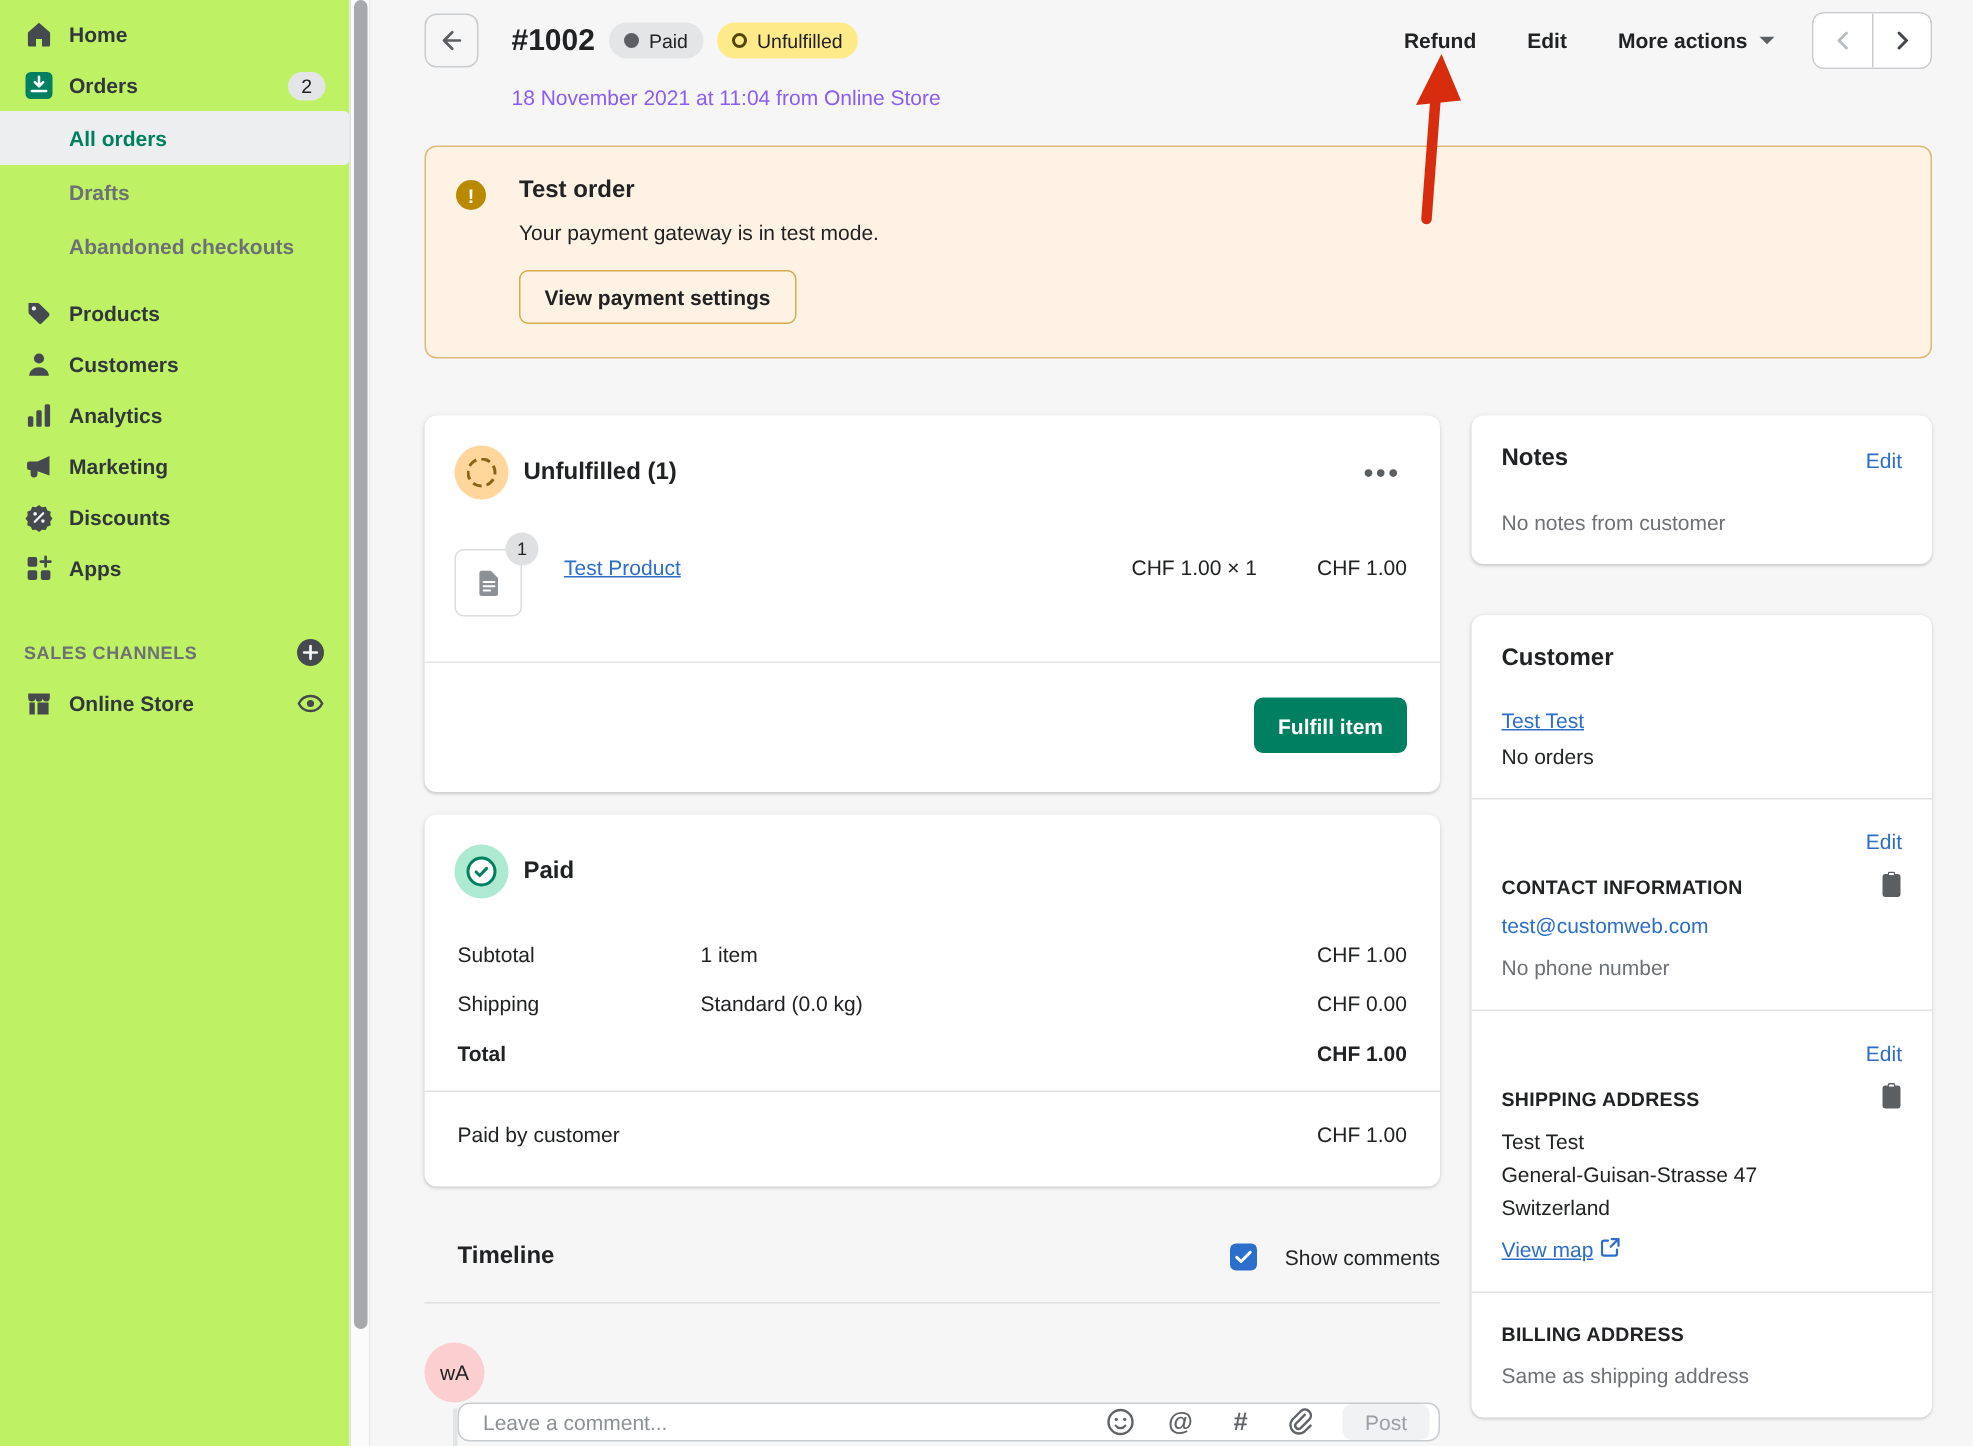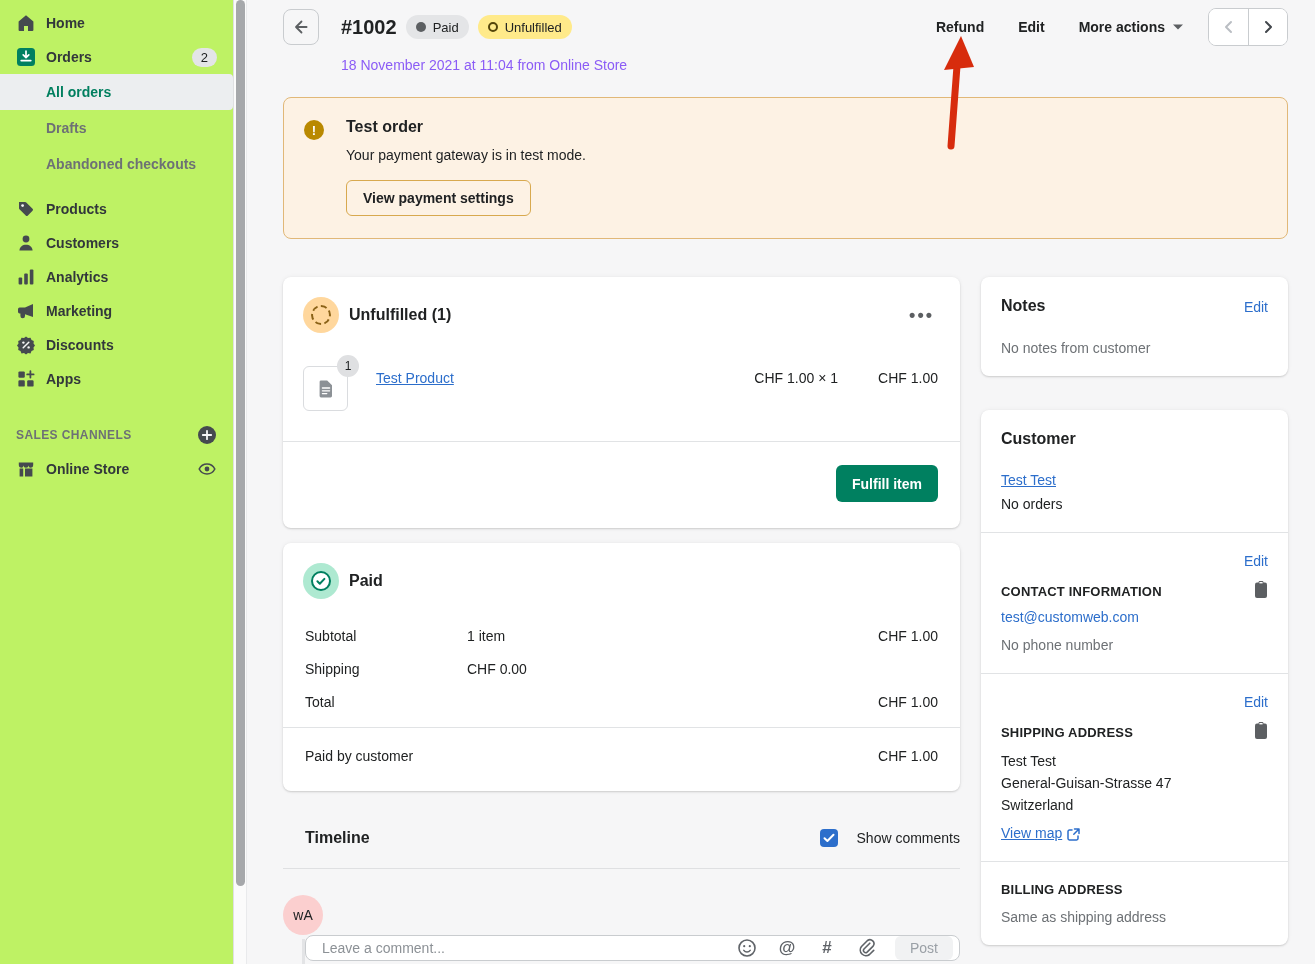--- a/index.html
+++ b/index.html
@@ -78,21 +78,21 @@
   .divider { border-top:1px solid #e1e3e5; }
   .card-footer { display:flex; justify-content:flex-end; padding:23px 22px 26px 20px; }
   .btn-primary { background:#008060; color:#fff; border:none; border-radius:6px; font-size:14px; font-weight:600; padding:0 16px; height:37px; cursor:pointer; font-family:inherit; }
 
   
   .pay-rows { padding:29px 22px 0 22px; }
   .pay-row { display:flex; margin-bottom:17px; }
   .pay-row .lbl { width:162px; }
   .pay-row .det { flex:1; }
   .pay-row .amt { text-align:right; }
-  .pay-row.total { font-weight:400; }
+  .pay-row.total { font-weight:700; }
   .paid-by { display:flex; justify-content:space-between; padding:20px 22px 27px 22px; }
 
   
   .timeline-head { display:flex; align-items:center; margin-top:38px; padding:0 0 0 22px; }
   .timeline-title { font-size:16px; font-weight:700; flex:1; }
   .chk-row { display:flex; align-items:center; gap:19px; cursor:pointer; }
   .checkbox { width:18px; height:18px; background:#2c6ecb; border-radius:4px; display:flex; align-items:center; justify-content:center; }
   .timeline-divider { margin-top:21px; border-top:1px solid #dfe0e2; }
   .comment-area { display:flex; margin-top:26px; position:relative;flex-direction:column; }
   .tl-line { position:absolute; left:19px; top:44px; bottom:-70px; width:3px; background:#e3e4e6; }
@@ -112,21 +112,21 @@
   .link.ul { text-decoration:underline; }
   .muted { color:#6d7175; }
   .notes-empty { margin-top:25px; }
   .customer-card { margin-top:34px; }
   .cust-sec { padding:20px; }
   .cust-sec + .cust-sec { border-top:1px solid #e1e3e5; }
   .sec-head { font-size:13px; font-weight:700; letter-spacing:.2px; flex:1; }
   .clip-col { display:flex; flex-direction:column; align-items:flex-end; gap:12px; }
   .addr-line { line-height:22px; }
   .mt8 { margin-top:8px; } .mt12 { margin-top:12px; } .mt24 { margin-top:24px; }
-  .viewmap-row { margin-top:9px; display:inline-flex; align-items:flex-end; gap:5px; }
+  .viewmap-row { margin-top:9px; display:inline-flex; align-items:flex-start; gap:5px; }
 
   .red-arrow { position:absolute; left:688px; top:34px; z-index:20; pointer-events:none; }
 </style>
 </head>
 <body>
 
 <div class="app">
 
   <nav class="sidebar">
     <div class="nav-item">
@@ -347,20 +347,21 @@
             <span class="card-title">Paid</span>
           </div>
           <div class="pay-rows">
             <div class="pay-row">
               <span class="lbl">Subtotal</span>
               <span class="det">1 item</span>
               <span class="amt">CHF 1.00</span>
             </div>
             <div class="pay-row">
               <span class="lbl">Shipping</span>
+              <span class="det">Standard (0.0 kg)</span>
               <span class="amt">CHF 0.00</span>
             </div>
             <div class="pay-row total">
               <span class="lbl">Total</span>
               <span class="det"></span>
               <span class="amt">CHF 1.00</span>
             </div>
           </div>
           <div class="divider" style="margin:6px 0 0 0;"></div>
           <div class="paid-by">

